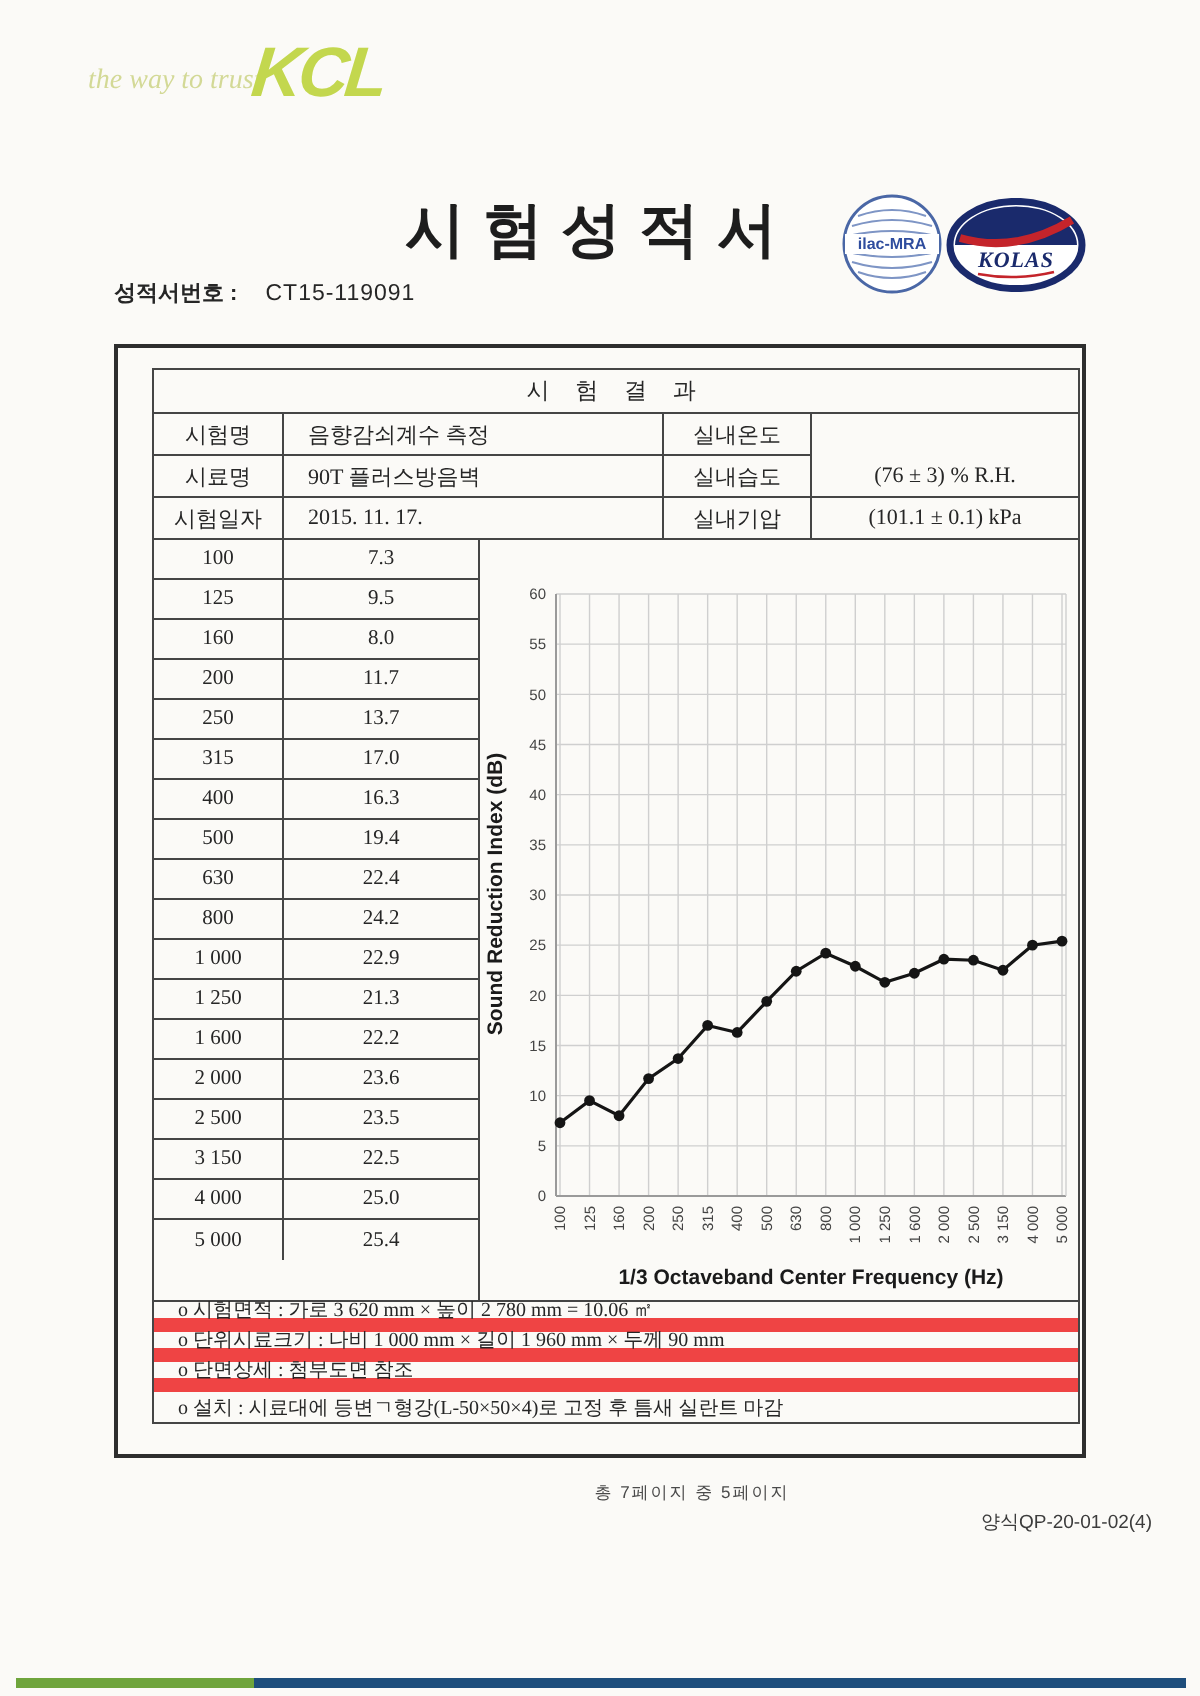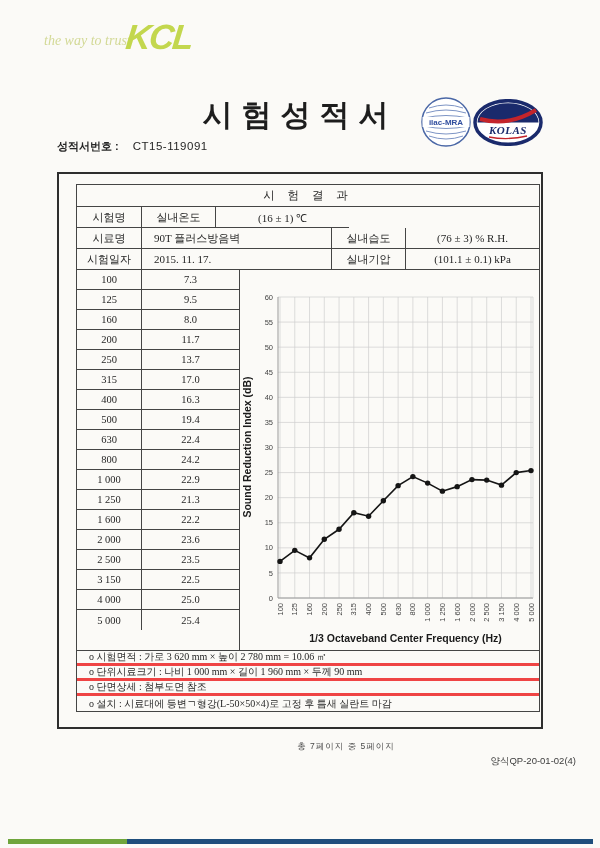--- a/index.html
+++ b/index.html
@@ -38,21 +38,21 @@
   .fh{display:flex;height:20px;font-size:10.5px;}
   .fh .c0,.fh .c1{border-bottom:1px solid #454545;}
   .frow{display:flex;height:20px;}
   .frow .c0,.frow .c1{border-bottom:1px solid #454545;}
   .frow:last-child .c0,.frow:last-child .c1{border-bottom:none;}
   .c0{width:65px;border-right:1px solid #454545;display:flex;align-items:center;justify-content:center;font-size:10.5px;}
   .c1{width:97px;display:flex;align-items:center;justify-content:center;font-size:10.5px;}
   .chart-cell{width:300px;border-left:1px solid #454545;height:380px;}
   .notes{height:60px;}
   .note-row{height:15px;display:flex;align-items:center;padding-left:12px;font-size:10px;
-            border-bottom:3px solid #ef4444;white-space:nowrap;}
+            border-bottom:7px solid #ef4444;white-space:nowrap;}
   .note-row:last-child{border-bottom:none;}
 
   
   .tick{font:7.5px "Liberation Sans",sans-serif;fill:#444;}
   .axis-title{font:bold 10.5px "Liberation Sans",sans-serif;fill:#1a1a1a;}
 
   
   .page-info{position:absolute;left:16px;top:741px;width:100%;text-align:center;font-size:8.5px;color:#4a4a4a;
              font-family:"Liberation Sans",sans-serif;letter-spacing:1px;margin-left:30px;}
   .form-no{position:absolute;right:24px;top:755px;font-size:9.5px;color:#3c3c3c;
@@ -94,22 +94,22 @@
     <path d="M16,38 Q35,41.5 54,37" fill="none" stroke="#c4242b" stroke-width="1.3"></path>
   </svg>
 
   <div class="outer-box"></div>
 
   <div class="itable">
     <div class="title-row">시 험 결 과</div>
 
     <div class="irow">
       <div class="cell w65 br bb">시험명</div>
+      <div class="cell w190 br bb">음향감쇠계수 측정</div>
       <div class="cell w74 br bb">실내온도</div>
-      <div class="cell w133 bb">(16 ± 1) ℃</div>
     </div>
     <div class="irow">
       <div class="cell w65 br bb">시료명</div>
       <div class="cell w190 br bb">90T 플러스방음벽</div>
       <div class="cell w74 br bb">실내습도</div>
       <div class="cell w133 bb">(76 ± 3) % R.H.</div>
     </div>
     <div class="irow">
       <div class="cell w65 br bb">시험일자</div>
       <div class="cell w190 br bb">2015. 11. 17.</div>

